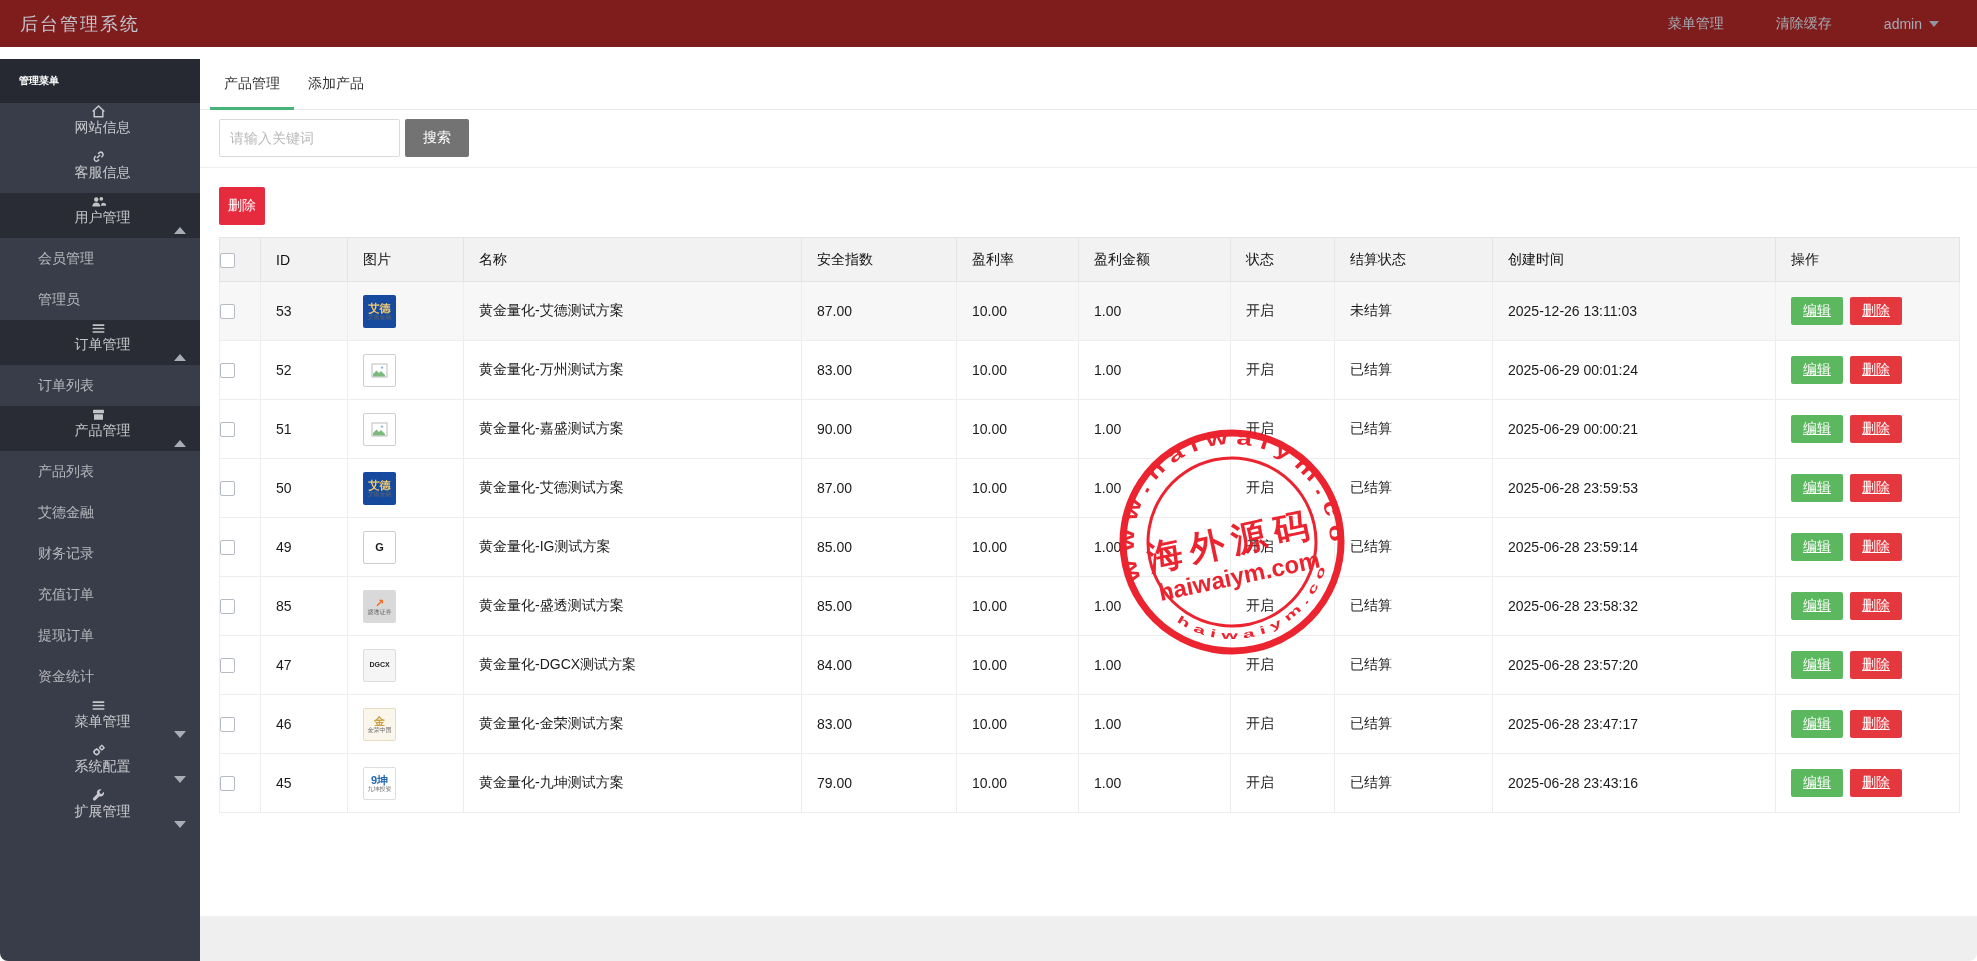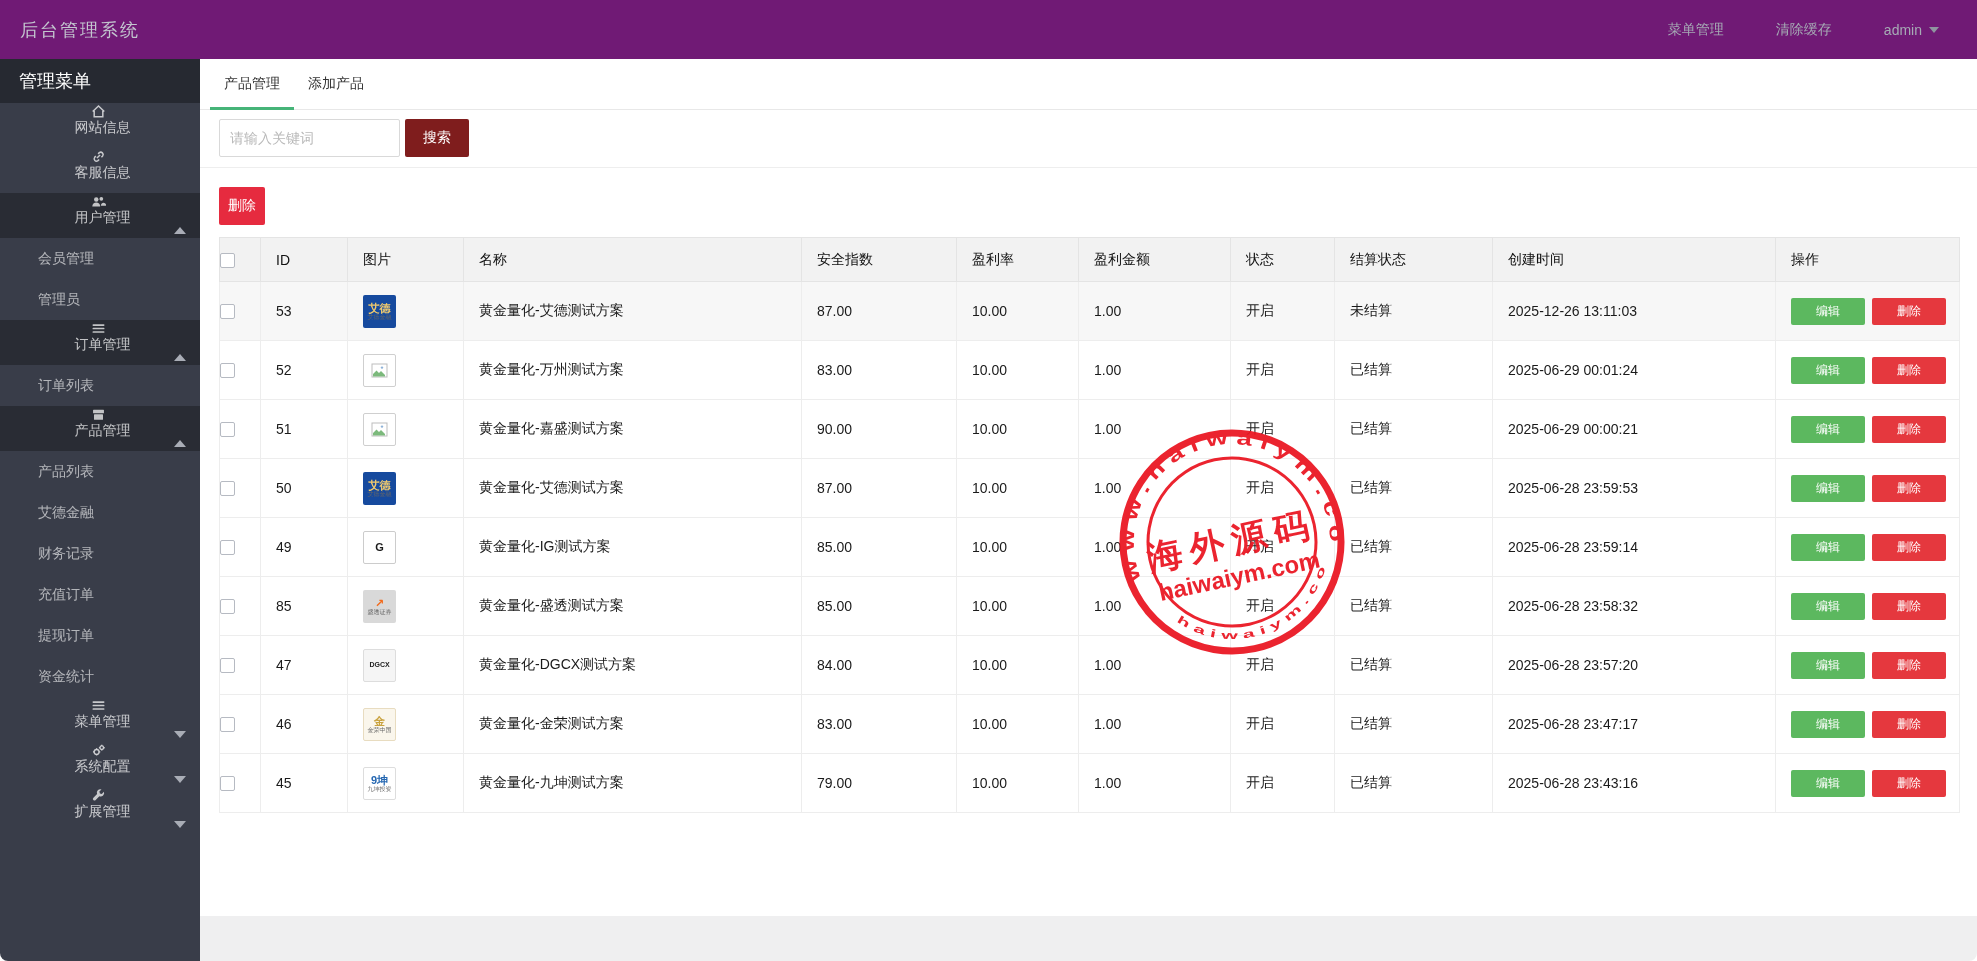--- a/index.html
+++ b/index.html
@@ -1,35 +1,35 @@
 <!DOCTYPE html>
 <html><head>
 <meta charset="utf-8">
 <style>
   * { margin:0; padding:0; box-sizing:border-box; }
   html,body { width:1977px; height:961px; overflow:hidden; background:#fff;
     font-family:"Liberation Sans","DejaVu Sans",sans-serif; }
   .app { position:relative; width:1977px; height:961px; background:#fff; }
 
   
-  .navbar { position:absolute; left:0; top:0; right:0; height:59px; background:#701a75;
+  .navbar { position:absolute; left:0; top:0; right:0; height:47px; background:#7f1d1d;
     display:flex; align-items:center; z-index:5; }
   .navbar .brand { color:#c3c6cf; font-size:18px; letter-spacing:2px; margin-left:20px; }
   .navbar .spacer { flex:1; }
   .nav-link { color:#a6abb5; font-size:14px; margin-right:52px; cursor:pointer; }
   .nav-user { color:#a6abb5; font-size:14px; margin-right:38px; cursor:pointer;
     display:flex; align-items:center; }
   .caret-down-nav { width:0; height:0; border-left:5px solid transparent; border-right:5px solid transparent;
     border-top:6px solid #8f95a0; margin-left:7px; }
 
   
   .sidebar { position:absolute; left:0; top:59px; bottom:0; width:200px; background:#393d49;
     border-bottom-left-radius:8px; }
   .side-header { height:44px; line-height:44px; background:rgba(0,0,0,.32); color:#fff;
-    font-size:18px; font-weight:normal; padding-left:19px; }
+    font-size:10px; font-weight:bold; padding-left:19px; }
   .side-item { height:45px; display:flex; align-items:center; padding:0 14px 0 19px;
     color:rgba(255,255,255,.72); font-size:14px; cursor:pointer;flex-direction:column; }
   .side-item.open { background:rgba(0,0,0,.28); }
   .side-item .icon { width:17px; height:16px; margin-right:9px; display:inline-flex;
     align-items:center; justify-content:center; color:rgba(255,255,255,.72); }
   .side-item .icon svg { width:15px; height:15px; }
   .side-sub { height:41px; display:flex; align-items:center; padding-left:38px;
     color:rgba(255,255,255,.62); font-size:14px; cursor:pointer; }
   .caret { margin-left:auto; width:0; height:0; }
   .caret.up   { border-left:6px solid transparent; border-right:6px solid transparent; border-bottom:7px solid #a9adb6; }
@@ -42,21 +42,21 @@
 
   .tabbar { height:51px; border-bottom:1px solid #e8e8e8; display:flex; align-items:stretch; padding-left:10px; }
   .tab { padding:0 14px; display:flex; align-items:center; font-size:14px; color:#333;
     cursor:pointer; position:relative; }
   .tab.active::after { content:""; position:absolute; left:0; right:0; bottom:-1px; height:3px; background:#46b478; }
 
   .search-row { margin:9px 0 0 19px; display:flex; align-items:center; }
   .search-input { width:181px; height:38px; border:1px solid #d9d9d9; border-radius:2px;
     padding:0 10px; font-size:14px; color:#333; outline:none; }
   .search-input::placeholder { color:#b9b9b9; }
-  .search-btn { width:64px; height:38px; margin-left:5px; background:#7f1d1d; color:#fff;
+  .search-btn { width:64px; height:38px; margin-left:5px; background:#737373; color:#fff;
     border:none; border-radius:2px; font-size:14px; cursor:pointer;text-align:center; }
   .divider { margin-top:10px; border-bottom:1px solid #eeeeee; }
 
   .delete-btn { margin:19px 0 0 19px; width:46px; height:38px; background:#e62b3f; color:#fff;
     border:none; border-radius:2px; font-size:14px; cursor:pointer; }
 
   
   table.grid { margin:12px 19px 0 19px; width:1740px; border-collapse:collapse; table-layout:fixed; }
   .grid th { background:#f2f2f2; height:44px; font-size:14px; color:#111; font-weight:normal;
     text-align:left; padding-left:15px; border:1px solid #e4e4e4; }
@@ -66,22 +66,22 @@
   .cb { width:15px; height:15px; border:1px solid #b6bac2; border-radius:2px; background:#fff;
     display:inline-block; vertical-align:middle; cursor:pointer; }
   .cell-center { text-align:center; padding-left:0 !important; }
   .settle-red { color:#ff0000; }
   .thumb { width:33px; height:33px; border-radius:2px; display:flex; flex-direction:column;
     align-items:center; justify-content:center; overflow:hidden; }
   .thumb-label { font-size:11px; font-weight:bold; line-height:12px; white-space:nowrap; }
   .thumb-label.small { font-size:7px; }
   .thumb-cap { font-size:6px; line-height:7px; color:#666; white-space:nowrap; }
   .thumb.broken { background:#fff; border:1px solid #cfcfcf; }
-  .row-btn { display:inline-block; border:none; border-radius:2px; color:#fff; font-size:12px;
-    padding:5px 25px; cursor:pointer; }
+  .row-btn { display:inline-block; border:none; border-radius:2px; color:#fff; font-size:14px;
+    padding:5px 12px; cursor:pointer;text-decoration:underline; }
   .row-btn.edit { background:#5cb85f; margin-right:7px; }
   .row-btn.del { background:#e5383e; }
 
   
   .stamp { position:absolute; left:1112px; top:422px; width:240px; height:240px;
     z-index:9; pointer-events:none; opacity:.93; }
 </style>
 </head>
 <body>
 

